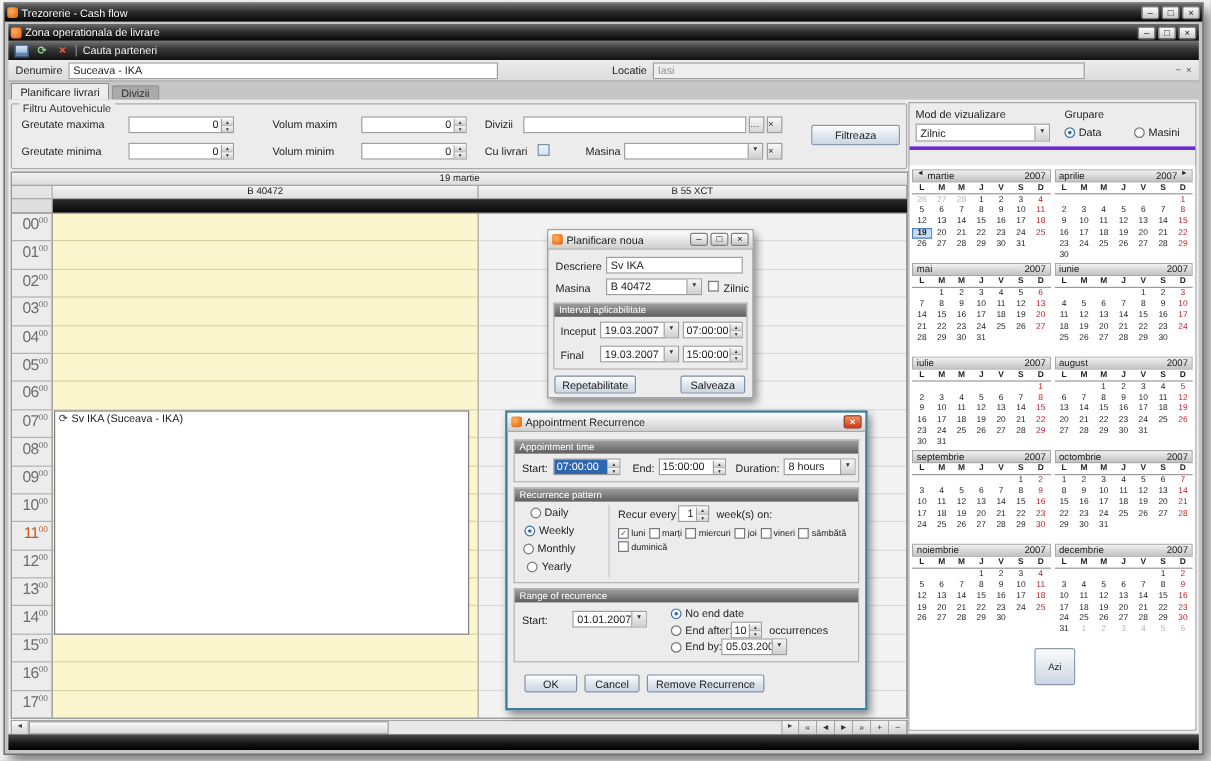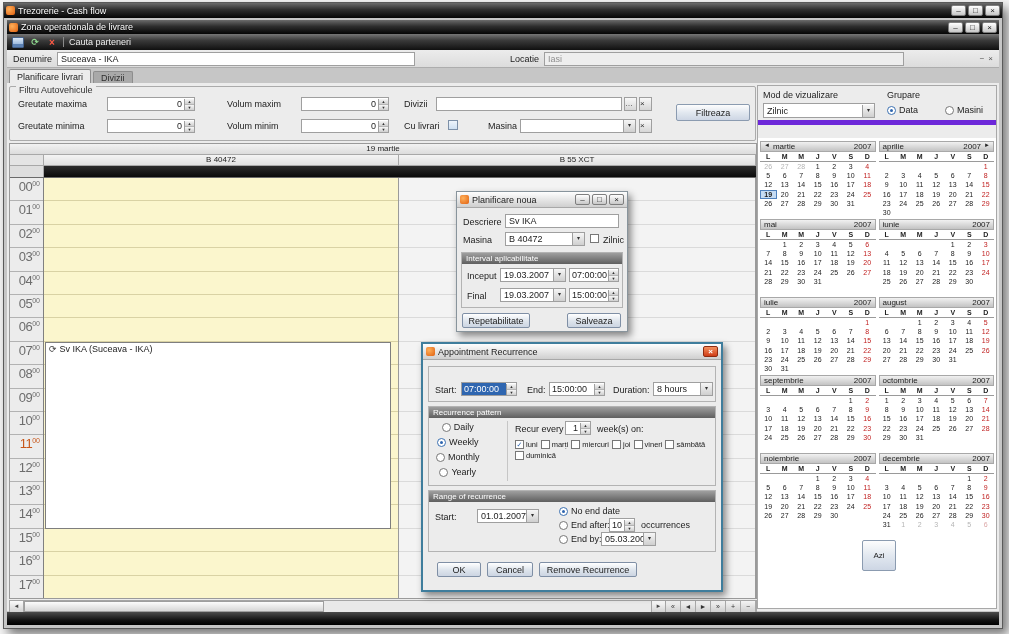--- a/index.html
+++ b/index.html
@@ -86,21 +86,21 @@
   .sb-btn{width:14px;background:linear-gradient(#fbfbfb,#d2d2d2);border-right:1px solid #a5a5a5;font-size:6px;line-height:11px;text-align:center;color:#444}
   .sb-btn.right{border-left:1px solid #a5a5a5;border-right:none}
   .sb-track{flex:1;position:relative;background:#e9e9e9}
   .sb-thumb{position:absolute;left:0;top:0;bottom:0;width:300px;background:linear-gradient(#fcfcfc,#d6d6d6);border:1px solid #9e9e9e}
   .nav-cluster{display:flex;border-left:1px solid #a5a5a5}
   .navbtn{width:15px;background:linear-gradient(#f4f4f4,#cfcfcf);border-right:1px solid #a8a8a8;font-size:7px;line-height:11px;text-align:center;color:#333}
 
   
   .options{position:absolute;right:2px;top:2px;width:240px;bottom:2px;background:#ececec;border:1px solid #a8a8a8}
   .opt-hd{height:13px;background:linear-gradient(#a8a8a8,#636363);color:#fff;display:flex;align-items:center;padding:0 4px}
-  .opt-ctrls{position:relative;height:39px;border-bottom:5px solid #6d28d9}
+  .opt-ctrls{position:relative;height:39px;border-bottom:3px solid #6d28d9}
   .radio{width:9px;height:9px;border:1px solid #777;border-radius:50%;background:#fff;display:inline-block;position:relative;flex:0 0 auto}
   .radio.on{border-color:#3c70b0}
   .radio.on::after{content:"";position:absolute;left:2px;top:2px;right:2px;bottom:2px;border-radius:50%;background:#2f66b0}
   .radio-item{display:inline-flex;align-items:center;gap:3px;white-space:nowrap}
   .cal-wrap{position:absolute;left:0;right:0;top:52px;bottom:0;background:#fff;padding:3px 2px;overflow:hidden}
   .cal-grid{display:grid;grid-template-columns:1fr 1fr;gap:1px 3px}
   .cal{height:77px;overflow:hidden}
   .cal-hd{height:11px;display:flex;align-items:flex-start;gap:3px;padding:0 3px;background:linear-gradient(#f1f1f1,#c3c3c3);border:1px solid #a8a8a8;font-size:8px}
   .cal-arrow{font-size:6px;color:#222}
   .cal-year{margin-left:auto}
@@ -940,20 +940,21 @@
     <div class="dlg-tb">
       <span class="app-ico"></span>
       <span class="dlg-title">Appointment Recurrence</span>
       <span class="winbtns">
         <span class="wbtn red">×</span>
       </span>
     </div>
     <div class="dlg-body">
 
       <div class="grp" style="left:5px;top:6px;width:288px;height:36px">
+        <div class="grp-hd">Appointment time</div>
         <span class="lbl af" style="left:6px;top:18px">Start:</span>
         <span class="spin sel af" style="left:32px;top:15px;width:56px">
           <span class="val">07:00:00</span>
           <span class="sbts">
               <span class="sbt">▲</span>
               <span class="sbt">▼</span>
             </span>
         </span>
         <span class="lbl af" style="left:98px;top:18px">End:</span>
         <span class="spin af" style="left:120px;top:15px;width:56px">

